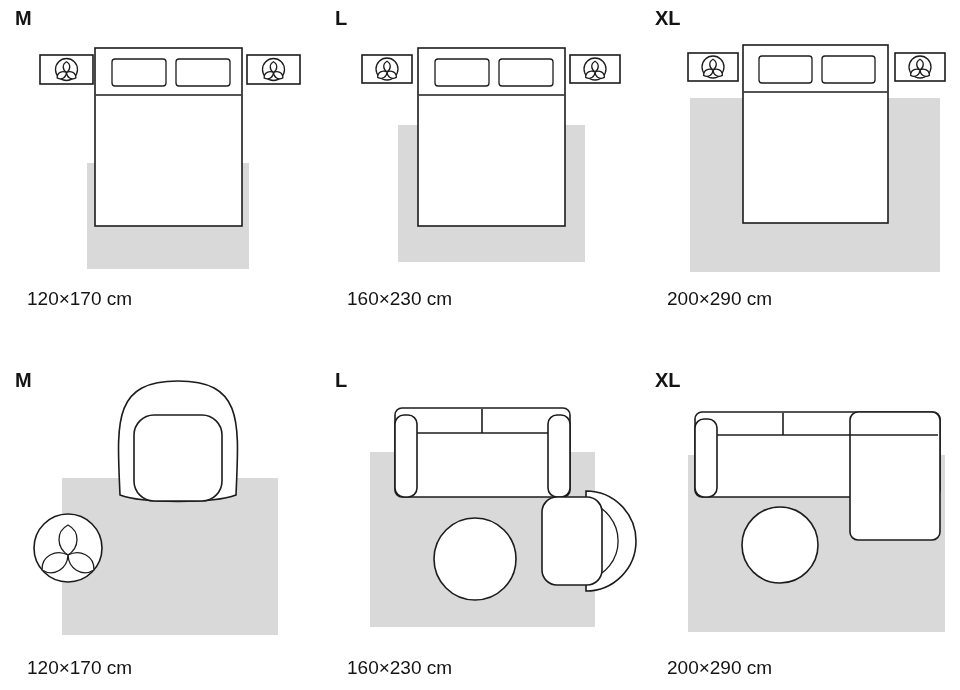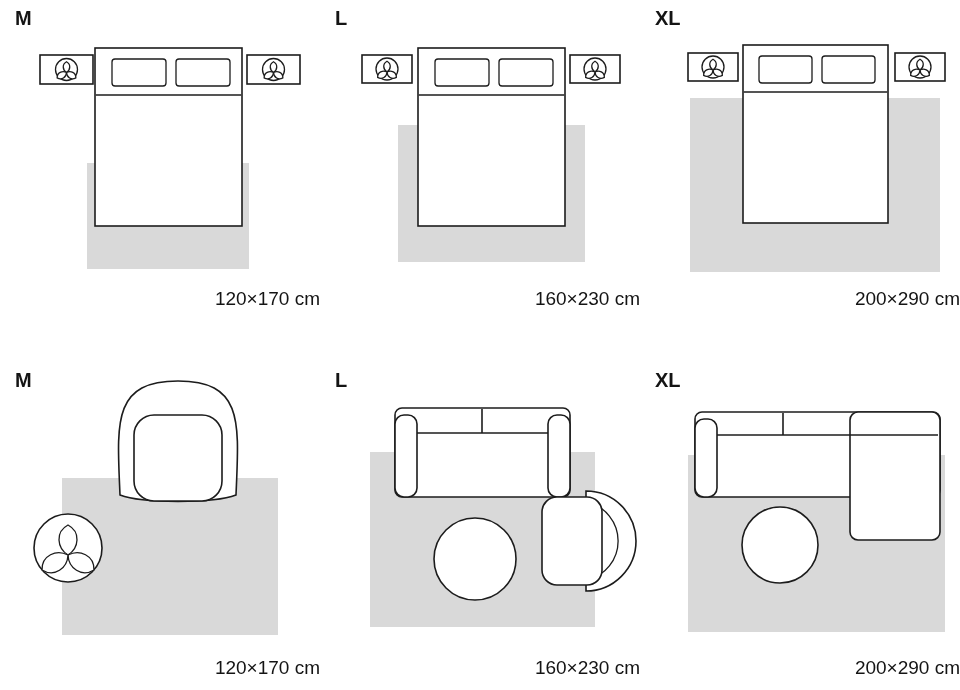--- a/index.html
+++ b/index.html
@@ -21,21 +21,21 @@
     grid-template-columns:repeat(3,320px);
     grid-template-rows:345px 345px;
   }
   .panel{position:relative;width:320px;height:345px;}
   .panel-letter{
     position:absolute;left:15px;font-size:20px;font-weight:700;color:var(--text);
   }
   .row1 .panel-letter{top:7px;}
   .row2 .panel-letter{top:24px;}
   .caption{
-    position:absolute;left:0;width:100%;text-align:right;
+    position:absolute;left:0;width:100%;text-align:left;
     font-size:19px;font-weight:400;color:var(--text);padding-left:27px;
   }
   .row1 .caption{top:288px;}
   .row2 .caption{top:312px;}
   svg.scene{position:absolute;left:0;top:0;display:block;}
   
   .rug{fill:var(--rug-fill);stroke:none;}
   .white{fill:#ffffff;stroke:var(--outline);stroke-width:1.6;}
   .ln{fill:none;stroke:var(--outline);stroke-width:1.6;}
   .thin{stroke-width:1.3;}

